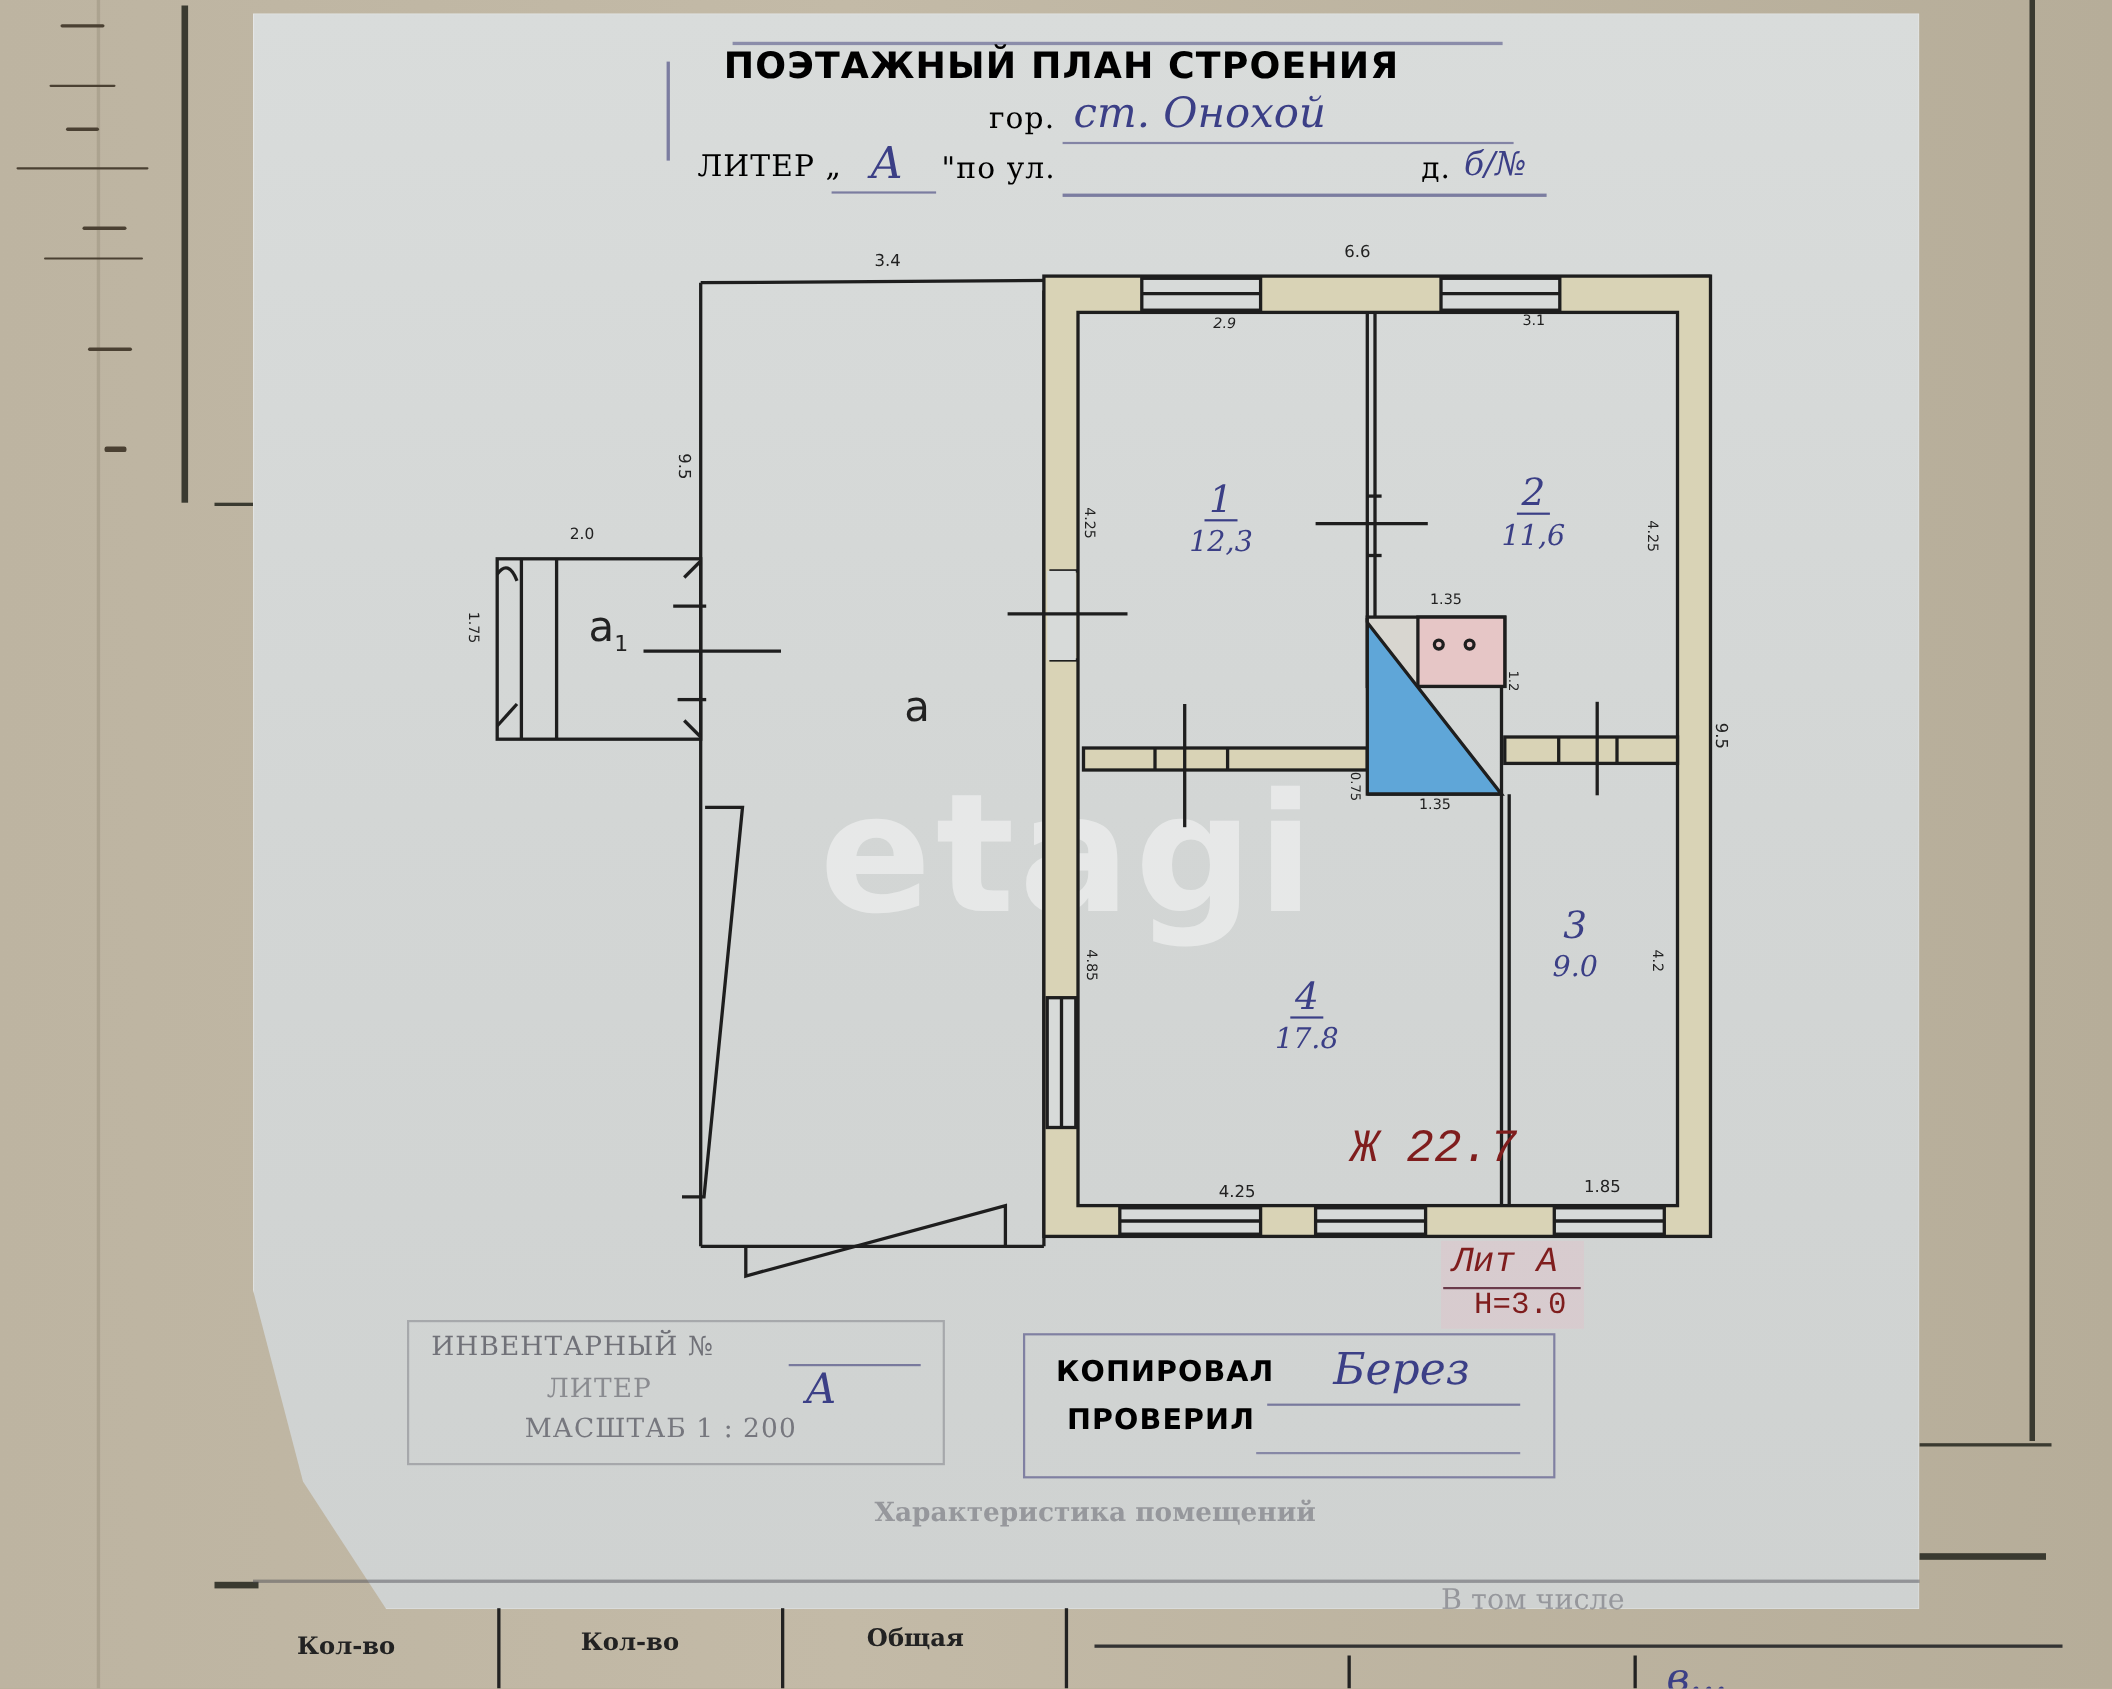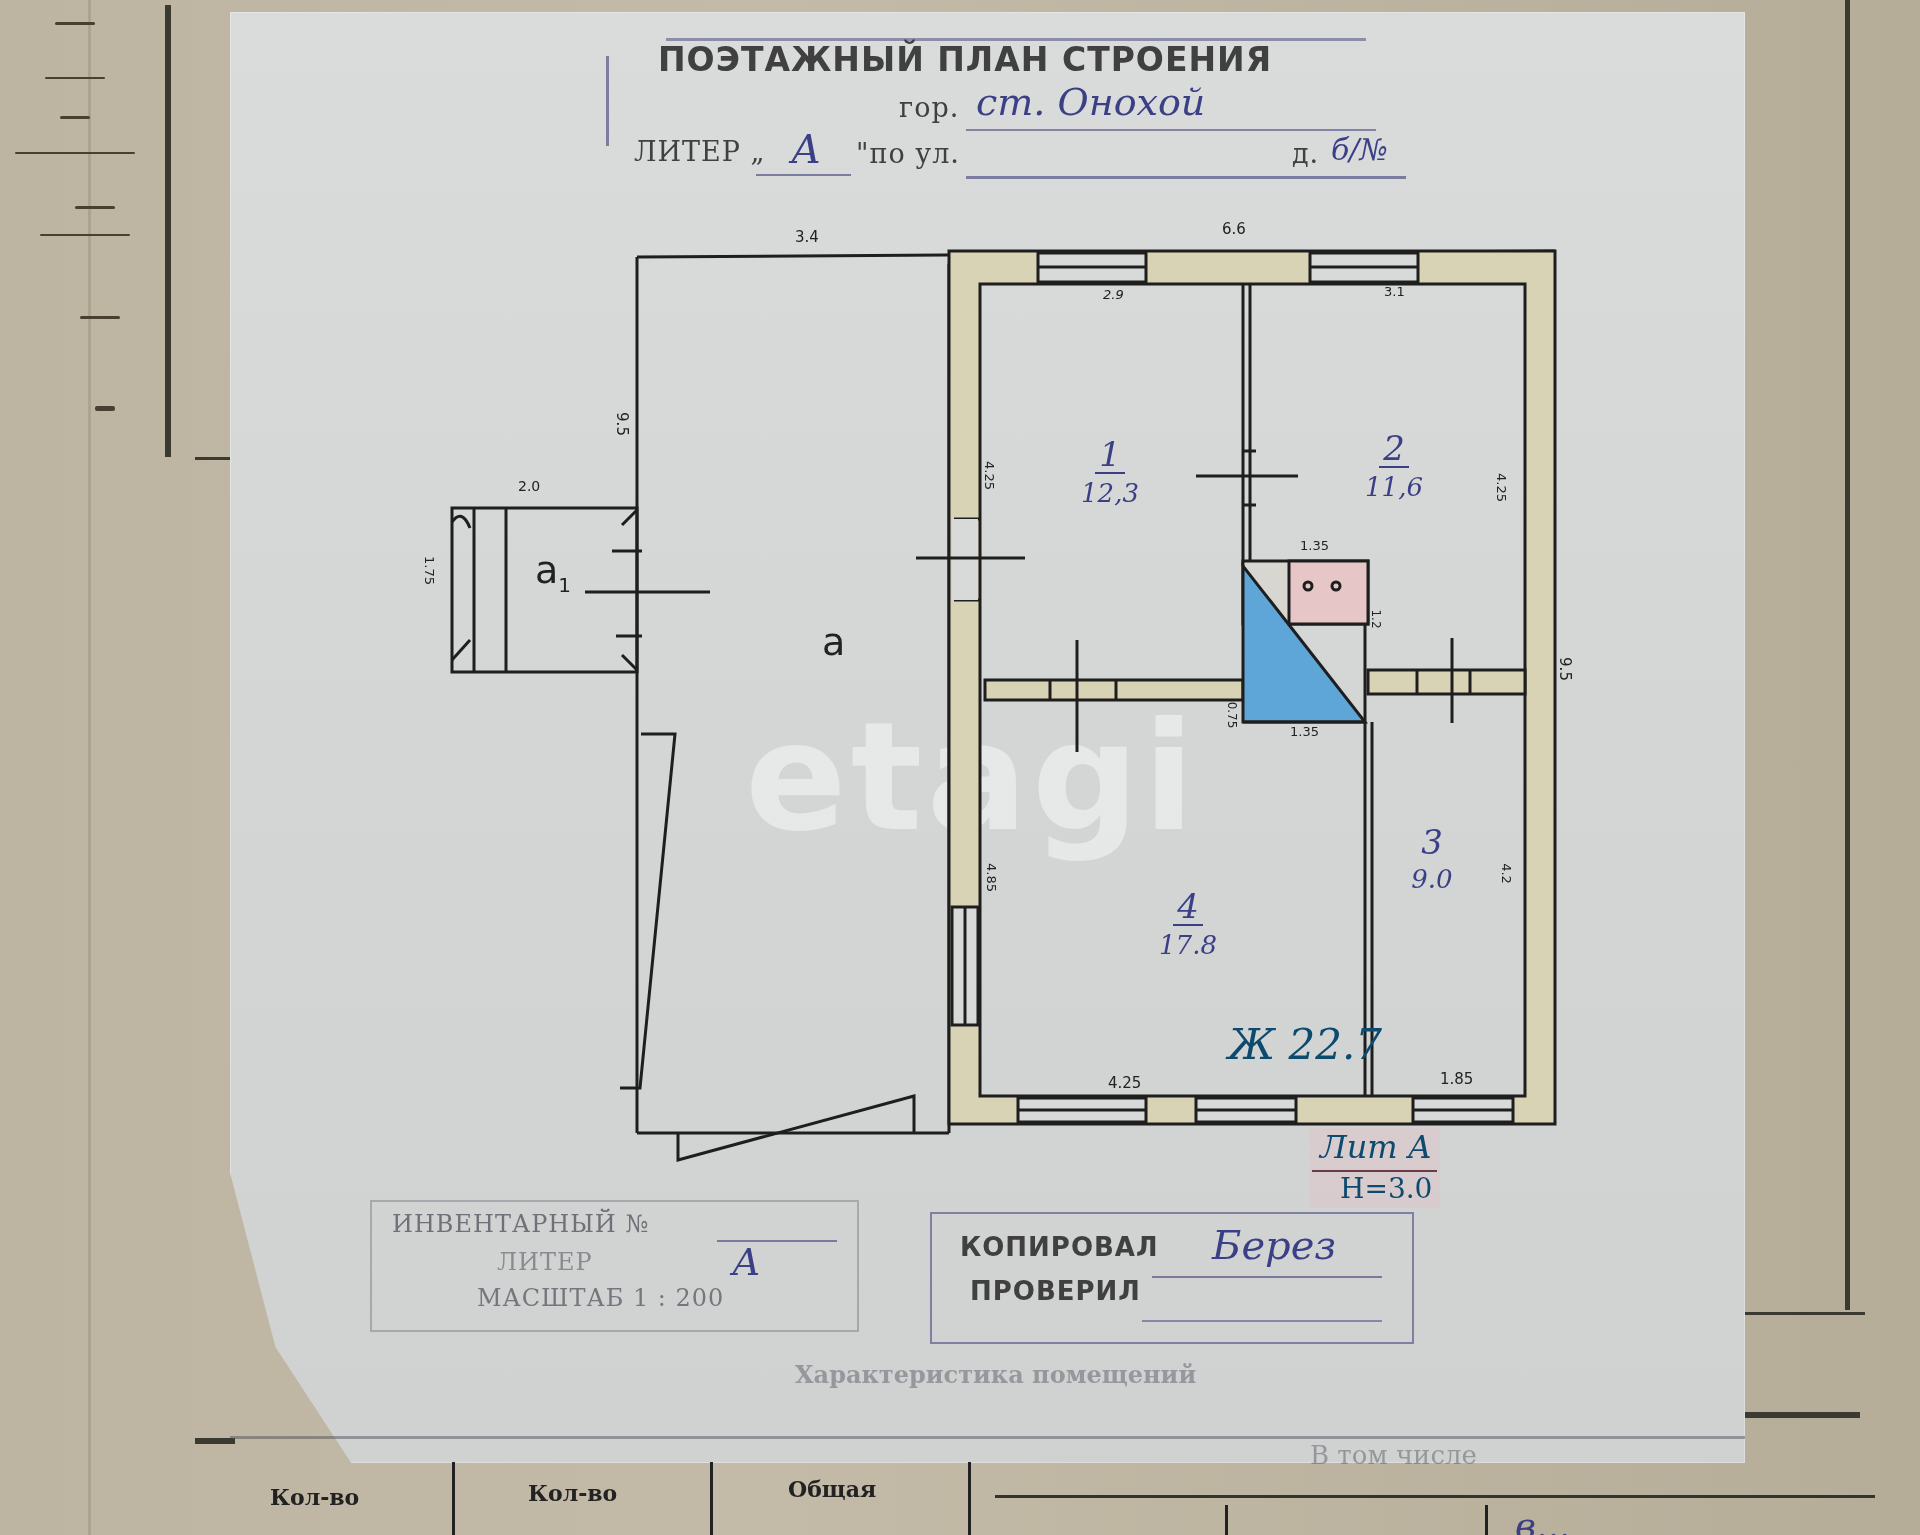--- a/index.html
+++ b/index.html
@@ -16,25 +16,25 @@
   .fold { position:absolute; left:88px; top:0; width:3px; height:1535px; background:rgba(120,110,90,0.25); }
   .tick { position:absolute; height:3px; background:#4a4032; border-radius:2px; }
   .frame-line { position:absolute; background:#3a3a30; }
   .tracing {
     position:absolute; left:230px; top:12px; width:1515px; height:1451px;
     background:linear-gradient(180deg,#d9dcdb 0%,#d3d6d5 50%,#cfd2d1 100%);
     clip-path:polygon(0 0,100% 0,100% 100%,8% 100%,3% 92%,0 80%);
     box-shadow:0 0 0 1px rgba(255,255,255,0.3) inset;
   }
   .stamp-text {
-    position:absolute; color:#404040; font-family:"DejaVu Sans", sans-serif;
+    position:absolute; color:#000000; font-family:"DejaVu Sans", sans-serif;
     font-weight:bold; letter-spacing:1px; white-space:nowrap;
   }
   .hand { position:absolute; font-family:"DejaVu Serif", serif; font-style:italic; color:#3b3f86; white-space:nowrap; }
-  .hand-red { color:#0c4a6e; }
+  .hand-red { color:#7f1d1d;font-family:Liberation Mono, monospace; }
   .dim { position:absolute; font-family:"DejaVu Sans", sans-serif; font-size:15px; color:#222; white-space:nowrap; }
   .dim.v { transform:rotate(90deg); transform-origin:center; }
   .room-num { position:absolute; text-align:center; color:#3b3f86; font-family:"DejaVu Serif", serif; font-style:italic; width:80px; }
   .room-num .n { font-size:34px; display:block; border-bottom:2px solid #3b3f86; width:30px; margin:0 auto 4px auto; line-height:36px; }
   .room-num .a { font-size:26px; display:block; }
   .stamp-box { position:absolute; border:2px solid rgba(62,61,122,0.55); }
   .watermark {
     position:absolute; left:745px; top:690px; font-size:150px; font-weight:bold;
     color:rgba(255,255,255,0.45); font-family:"DejaVu Sans", sans-serif; letter-spacing:4px;
   }

